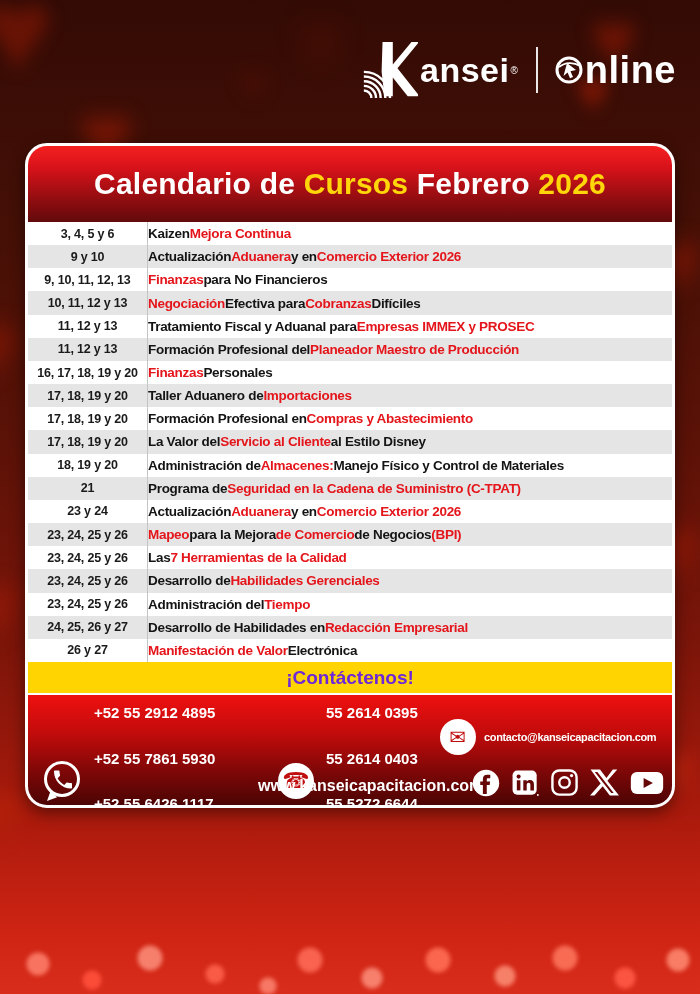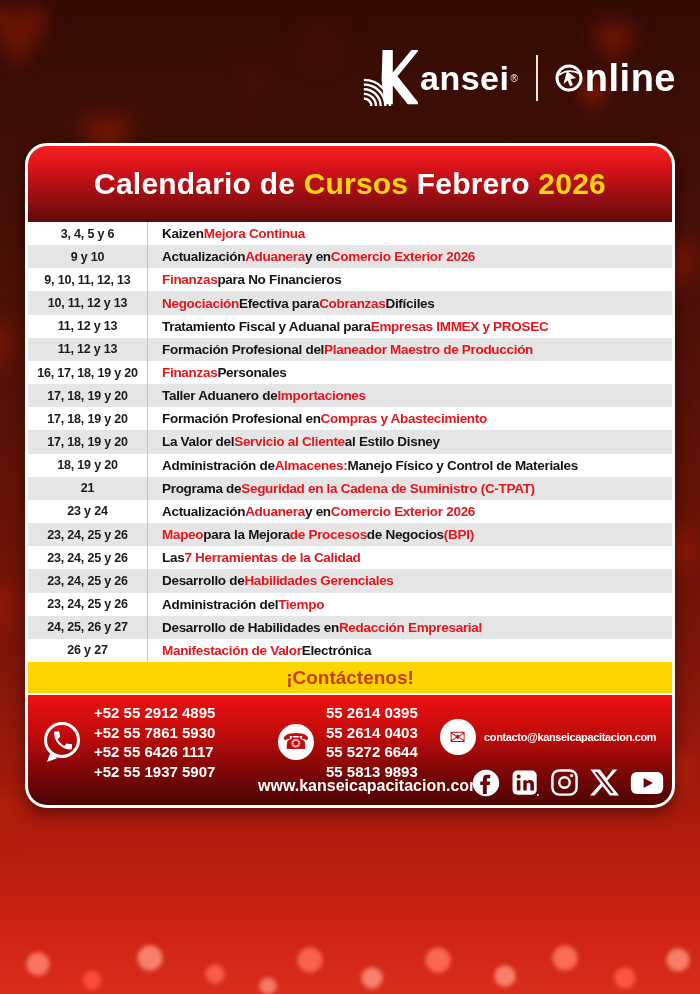--- a/index.html
+++ b/index.html
@@ -33,21 +33,21 @@
       radial-gradient(circle at 268px 56px, rgba(255,140,120,.8) 0 8px, rgba(255,140,120,0) 9px),
       radial-gradient(circle at 310px 30px, rgba(255,110,90,.85) 0 12px, rgba(255,110,90,0) 13px),
       radial-gradient(circle at 372px 48px, rgba(255,150,130,.8) 0 10px, rgba(255,150,130,0) 11px),
       radial-gradient(circle at 438px 30px, rgba(255,110,85,.9) 0 12px, rgba(255,110,85,0) 13px),
       radial-gradient(circle at 505px 46px, rgba(255,150,125,.8) 0 10px, rgba(255,150,125,0) 11px),
       radial-gradient(circle at 565px 28px, rgba(255,120,95,.85) 0 12px, rgba(255,120,95,0) 13px),
       radial-gradient(circle at 625px 48px, rgba(255,90,70,.9) 0 10px, rgba(255,90,70,0) 11px),
       radial-gradient(circle at 678px 30px, rgba(255,140,115,.85) 0 11px, rgba(255,140,115,0) 12px);
   }
   
-  .logo-bar{position:absolute;left:362px;top:48px;display:flex;align-items:center;z-index:3;}
+  .logo-bar{position:absolute;left:362px;top:40px;display:flex;align-items:center;z-index:3;}
   .k-mark{display:block;}
   .brand-text{color:#fff;font-size:34px;font-weight:bold;letter-spacing:.5px;margin-left:2px;}
   .brand-reg{color:#fff;font-size:10px;vertical-align:2px;margin-left:1px;}
   .logo-divider{width:2px;height:46px;background:rgba(255,255,255,.9);margin:0 16px 0 18px;}
   .online-wrap{display:flex;align-items:center;}
   .online-text{color:#fff;font-size:38px;font-weight:bold;letter-spacing:.5px;margin-left:1px;}
   
   .card{
     position:absolute;left:25px;top:143px;width:650px;height:665px;box-sizing:border-box;
     border:3px solid #fff;border-radius:22px;overflow:hidden;z-index:2;
@@ -63,39 +63,39 @@
   
   .course-table{flex:1 1 auto;display:flex;flex-direction:column;background:#fff;}
   .row{flex:1 1 auto;display:grid;grid-template-columns:119px 1fr;align-items:center;background:#ffffff;}
   .row.alt{background:#e5e5e5;}
   .dates{
     text-align:center;font-size:12.5px;font-weight:bold;color:#1a1a1a;padding:0 3px;
     letter-spacing:-0.2px;white-space:nowrap;
   }
   .course{
     border-left:1.5px solid #c4c4c4;align-self:stretch;display:flex;align-items:center;
-    padding-left:14px;font-size:13.5px;font-weight:bold;color:#141414;
+    font-size:13.5px;font-weight:bold;color:#141414;
     letter-spacing:-0.3px;white-space:nowrap;overflow:hidden;
   }
   .course .red{color:var(--accent-red,#e4151b);}
   
   .contact-banner{
     height:33px;flex:0 0 33px;display:flex;align-items:center;justify-content:center;
     background:var(--yellow,#ffd400);border-bottom:2px solid #fff;box-sizing:border-box;
-    font-size:19px;font-weight:800;color:#c2410c;
+    font-size:19px;font-weight:800;color:#6d28d9;
   }
   
   .card-footer{
     height:110px;flex:0 0 110px;position:relative;color:#fff;
     background:linear-gradient(180deg,#ef1010 0%,#c20b0b 35%,#7a0707 72%,#4c0404 100%);
   }
   .f-whatsapp{position:absolute;left:12px;top:8px;display:flex;align-items:center;gap:10px;}
   .f-phone{position:absolute;left:250px;top:8px;display:flex;align-items:center;gap:12px;}
   .f-email{position:absolute;left:412px;right:6px;top:24px;display:flex;align-items:center;gap:8px;}
-  .num-list{display:flex;flex-direction:column;}
+  .num-list{display:flex;flex-direction:column;gap:26px;}
   .num-list span{font-size:15px;font-weight:bold;line-height:19.5px;white-space:nowrap;}
   .circle-icon{
     width:36px;height:36px;border-radius:50%;background:#fff;flex:0 0 36px;
     display:flex;align-items:center;justify-content:center;
   }
   .circle-icon .glyph{color:#c00d0d;font-size:22px;line-height:1;font-family:"DejaVu Sans",sans-serif;}
   .circle-icon .glyph.mail{font-size:20px;}
   .email-text{font-size:11px;font-weight:bold;letter-spacing:-0.35px;white-space:nowrap;}
   .f-web{position:absolute;left:230px;bottom:10px;font-size:16px;font-weight:800;white-space:nowrap;}
   .f-social{position:absolute;right:8px;bottom:8px;display:flex;align-items:center;gap:11px;}
@@ -248,21 +248,21 @@
             <span class="red">Aduanera</span>
             <span> y en </span>
             <span class="red">Comercio Exterior 2026</span>
           </div>
         </div>
         <div class="row alt">
           <div class="dates">23, 24, 25 y 26</div>
           <div class="course">
             <span class="red">Mapeo</span>
             <span> para la Mejora </span>
-            <span class="red">de Procesos</span>
+            <span class="red">de Comercio</span>
             <span> de Negocios </span>
             <span class="red">(BPI)</span>
           </div>
         </div>
         <div class="row">
           <div class="dates">23, 24, 25 y 26</div>
           <div class="course">
             <span>Las </span>
             <span class="red">7 Herramientas de la Calidad</span>
           </div>

